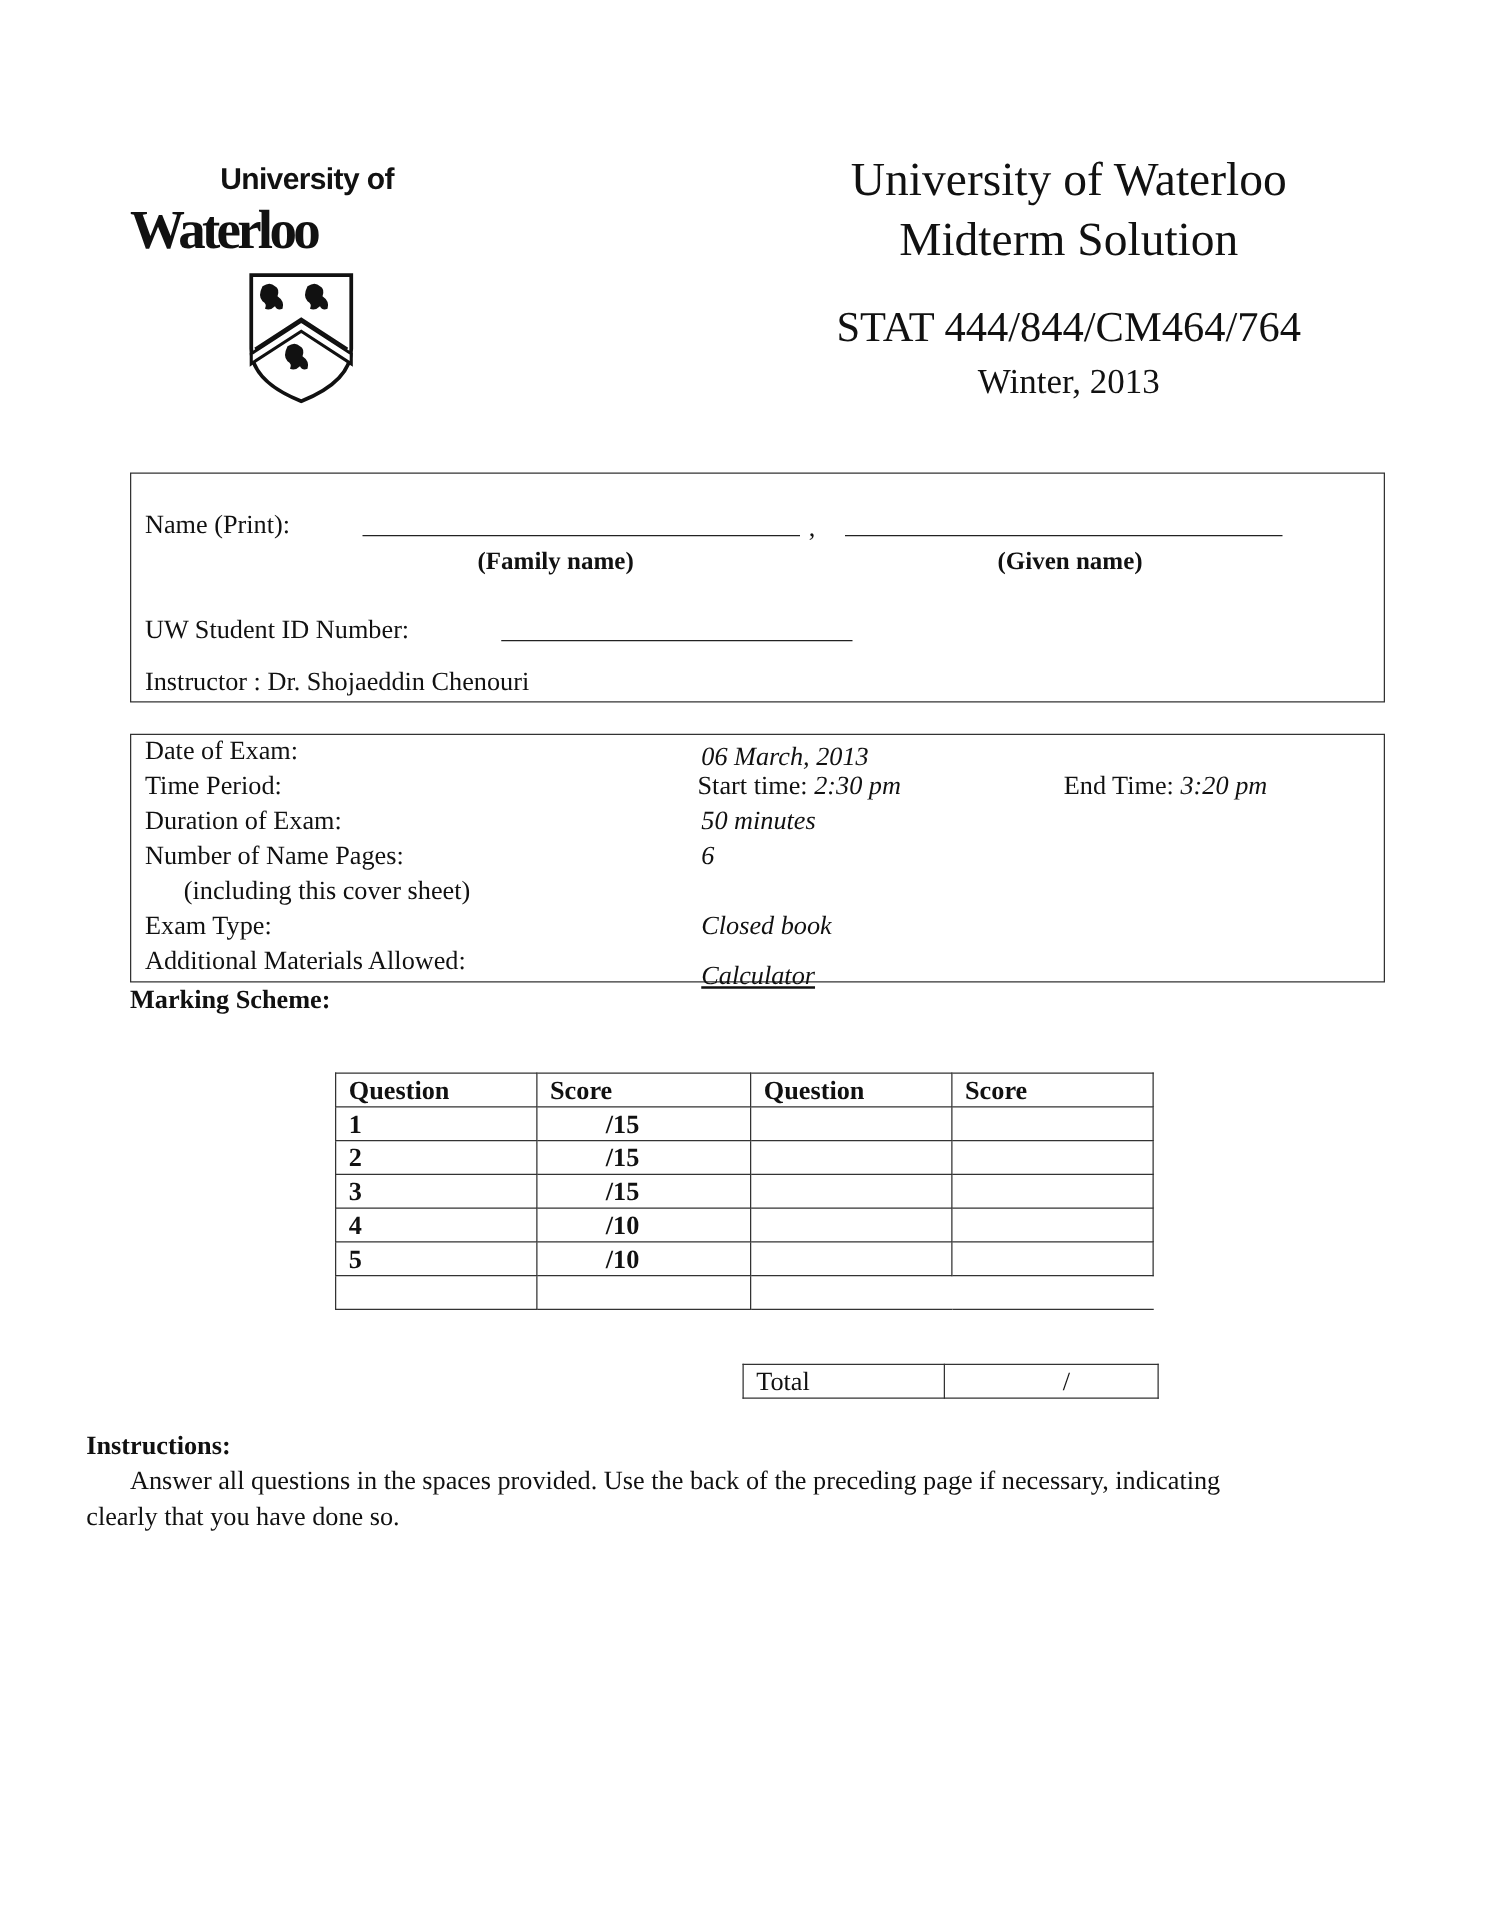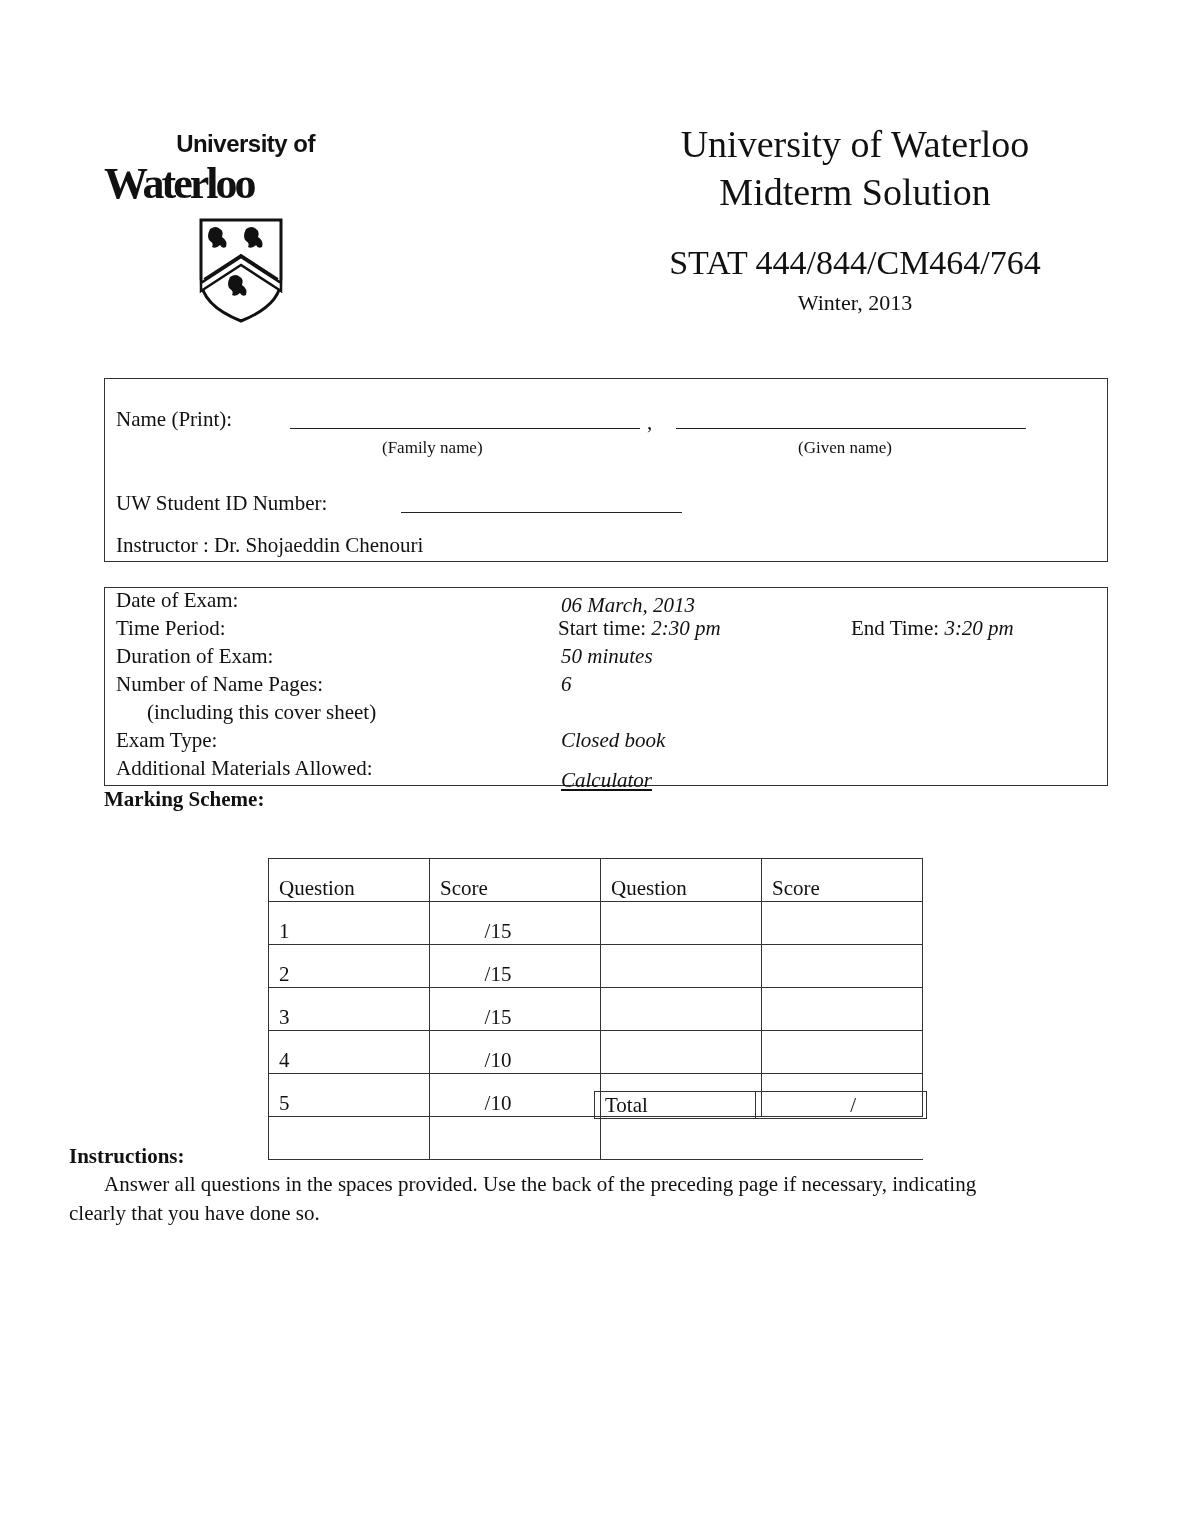--- a/index.html
+++ b/index.html
@@ -12,37 +12,37 @@
                 font-size:24px; font-weight:bold; letter-spacing:-0.5px; width:205px; text-align:right; }
     .logo-big { left:104px; top:148px; font-family:"Liberation Serif","DejaVu Serif",serif;
                 font-size:44px; font-weight:bold; letter-spacing:-3px; line-height:72px; }
     .crest { left:198px; top:217px; width:86px; height:106px; }
 
     
     .title-block { left:640px; width:430px; text-align:center; font-family:"Liberation Serif",serif; }
     .t1 { top:122px; font-size:38px; }
     .t2 { top:170px; font-size:38px; }
     .t3 { top:244px; font-size:34px; }
-    .t4 { top:290px; font-size:22px;font-family:Liberation Serif, serif; }
+    .t4 { top:290px; font-size:28px;font-family:Liberation Serif, serif; }
 
     
     .box { border:1.5px solid #333; }
     .box1 { left:104px; top:378px; width:1002px; height:182px; }
     .box2 { left:104px; top:587px; width:1002px; height:197px; }
     .lbl { font-family:"Liberation Serif",serif; font-size:21px; }
-    .small { font-family:"Liberation Serif",serif; font-size:17px; }
+    .small { font-family:"Liberation Serif",serif; font-size:20px;font-weight:bold; }
     .line { border-bottom:1.6px solid #222; height:0; }
     .it { font-style:italic; }
 
     
     .bold { font-weight:bold; }
     table.mark { position:absolute; left:268px; top:858px; border-collapse:collapse;
                  font-family:"Liberation Serif",serif; font-size:21px; }
-    table.mark td { border:1.5px solid #333; width:150px; height:26px; padding:16px 0 0 10px;
-                    vertical-align:top; line-height:26px; }
+    table.mark td { border:1.5px solid #333; width:150px; height:26px; padding:0 0 0 10px;
+                    vertical-align:top; line-height:26px;font-weight:bold; }
     table.mark td.score { text-align:center; padding-right:44px; width:116px; }
     table.total { position:absolute; left:594px; top:1091px; border-collapse:collapse;
                   font-family:"Liberation Serif",serif; font-size:21px; }
     table.total td { border:1.5px solid #333; width:150px; height:26px; padding:0 0 0 10px; line-height:26px; }
     table.total td.slash { text-align:right; padding-right:70px; width:90px; }
 
     .instr { font-family:"Liberation Serif",serif; font-size:21px; line-height:29px; }
   </style>
 </head>
 <body>

